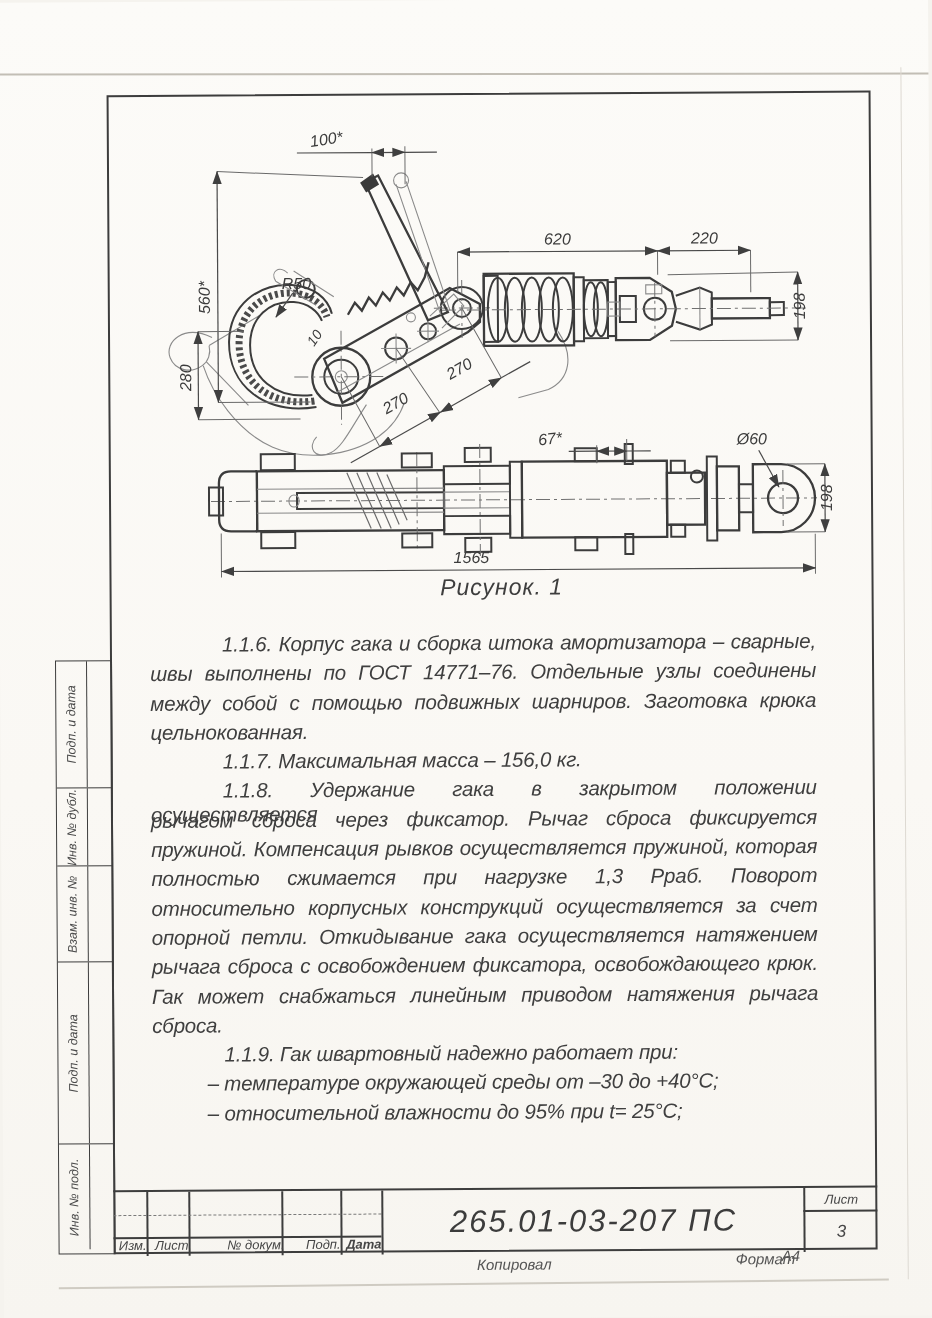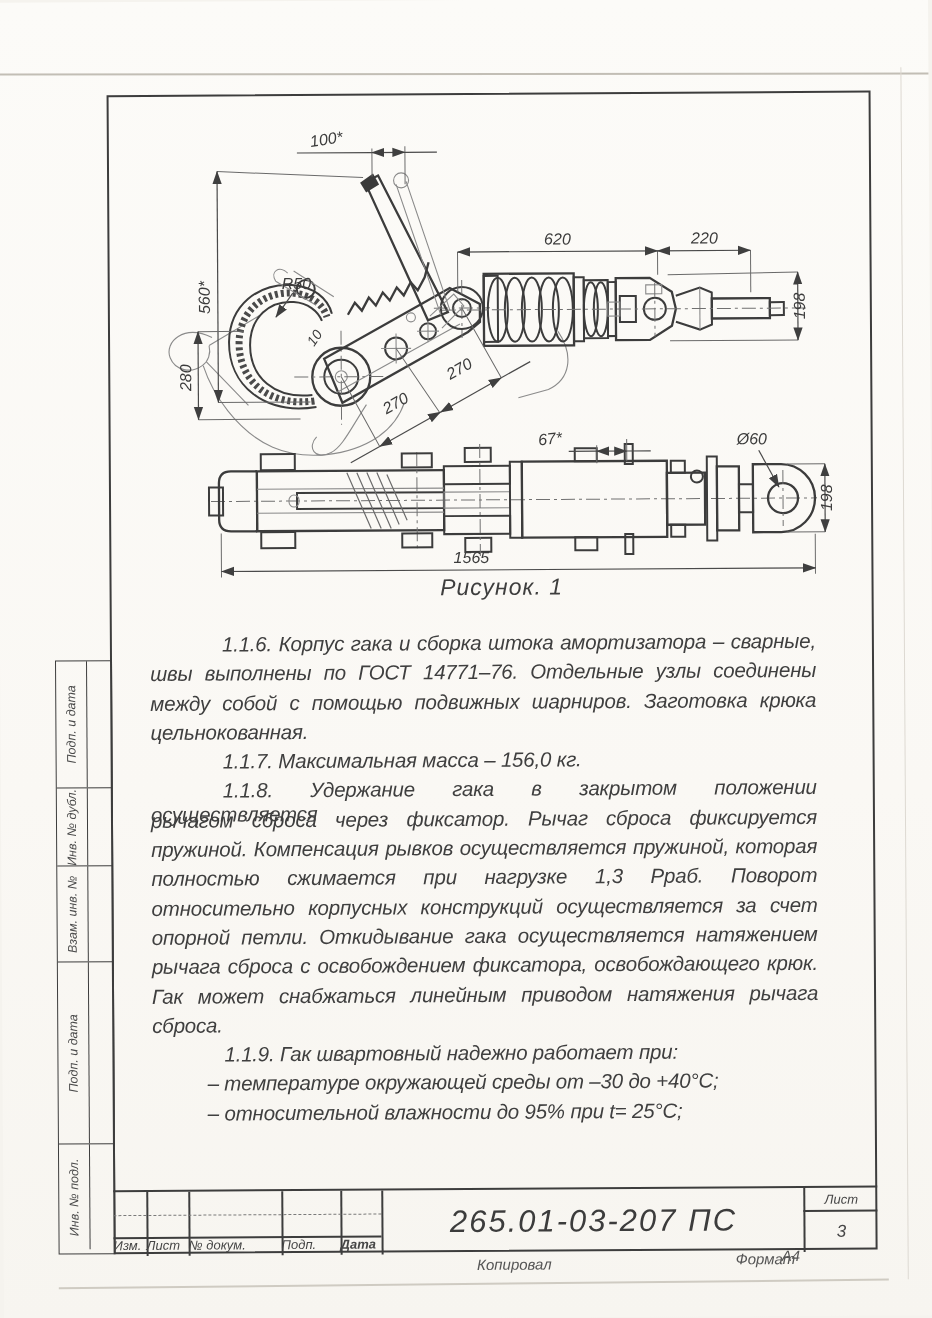--- a/index.html
+++ b/index.html
@@ -39,21 +39,21 @@
     white-space:nowrap;font:italic 12.5px "Liberation Sans",sans-serif;color:#4a4a4a;
   }
 
   
   .tb{position:absolute;left:110px;top:1188px;width:764px;height:64px;
       border-top:2.2px solid #3d3d3d;box-sizing:border-box;}
   .tb .vline{position:absolute;top:0;width:0;border-left:2px solid #3d3d3d;height:64px;}
   .tb .hline-labels{position:absolute;left:0;top:45px;width:268px;border-top:2px solid #3d3d3d;}
   .tb .hline-dash{position:absolute;left:0;top:23px;width:268px;border-top:1.2px dashed #7a7a7a;}
   .tb-col-label{
-    position:absolute;top:46px;height:18px;line-height:18px;text-align:left;
+    position:absolute;top:46px;height:18px;line-height:18px;text-align:right;
     font:italic 13px "Liberation Sans",sans-serif;color:#464646;
   }
   .tb-docnum{
     position:absolute;left:268px;top:0;width:422px;height:64px;
     border-left:2px solid #3d3d3d;box-sizing:border-box;
     display:flex;align-items:center;justify-content:center;
     font:italic 31px "Liberation Sans",sans-serif;color:#3c3c3c;letter-spacing:2px;
   }
   .tb-list-head{
     position:absolute;left:690px;top:0;width:74px;height:24px;

